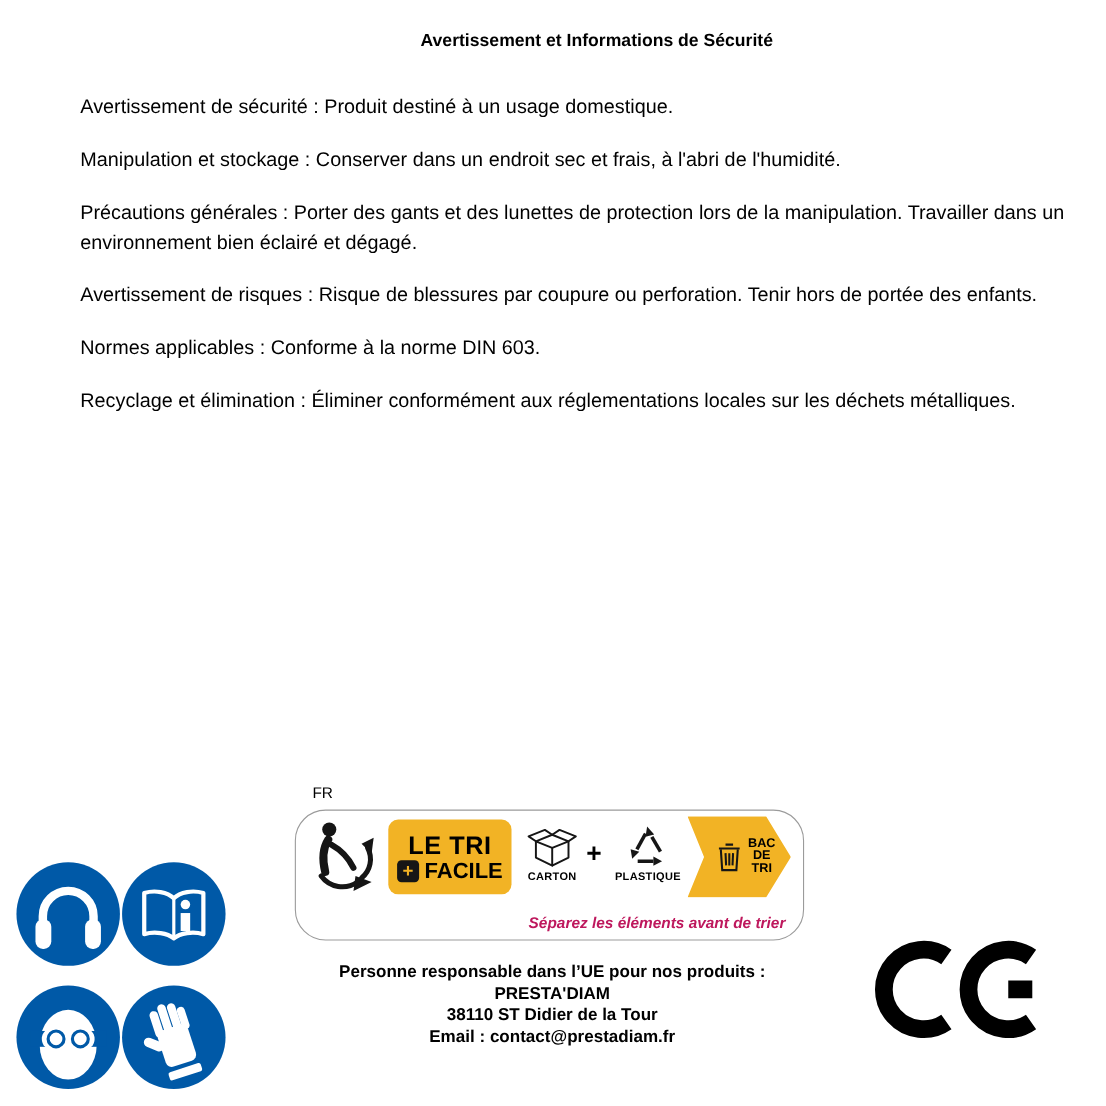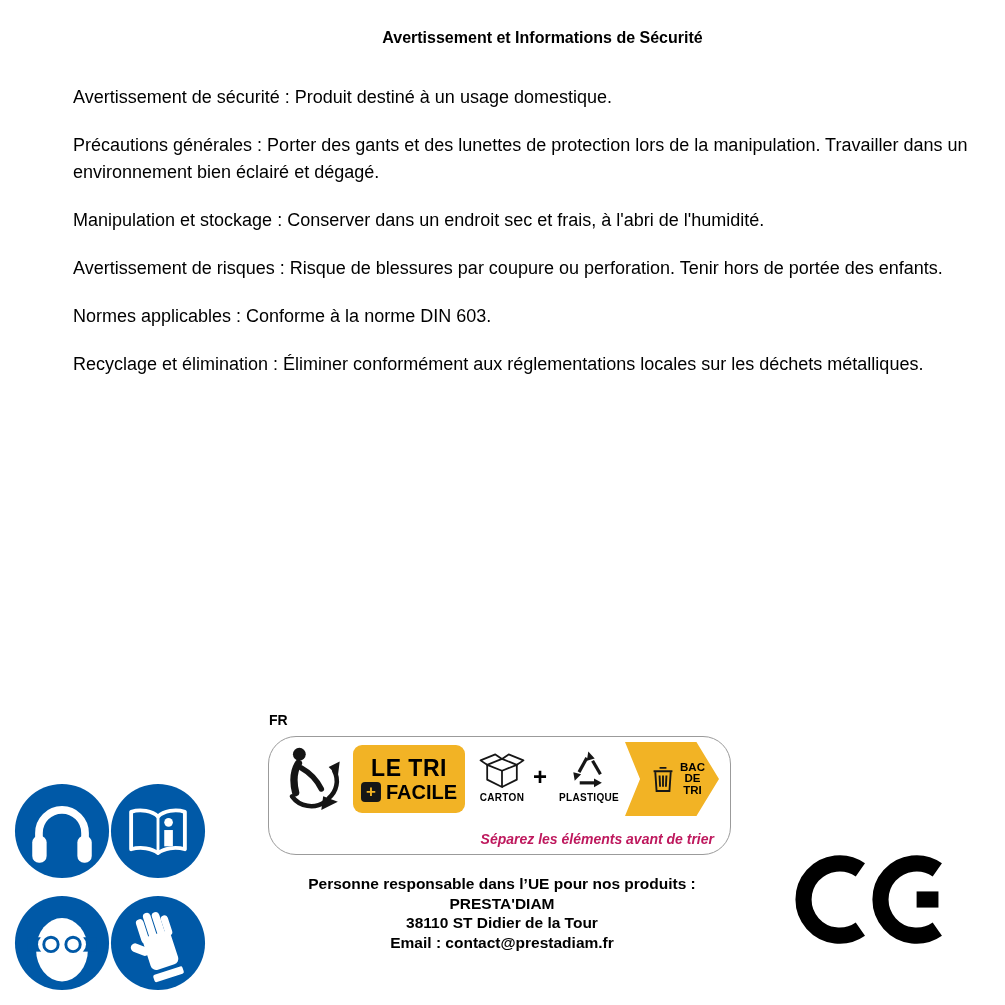--- a/index.html
+++ b/index.html
@@ -15,21 +15,21 @@
   .body-text p { margin:0 0 21px 0; }
 
   
   .safety-grid { position:absolute; left:14px; top:783px; width:192px; height:208px; }
   .si { position:absolute; width:96px; height:96px; }
   .si svg { width:100%; height:100%; display:block; }
   .si1 { left:0; top:0; } .si2 { left:96px; top:0; }
   .si3 { left:0; top:112px; } .si4 { left:96px; top:112px; }
 
   
-  .fr-label { position:absolute; left:269px; top:712px; font-size:14px; font-weight:bold; }
+  .fr-label { position:absolute; left:284px; top:712px; font-size:14px; font-weight:normal; }
   .tri-pill { position:absolute; left:268px; top:736px; width:463px; height:119px;
               background:#fff; border:1.5px solid #9b9b9b; border-radius:28px; }
   .triman { position:absolute; left:12px; top:8px; width:66px; height:66px; }
   .badge { position:absolute; left:84px; top:8px; width:112px; height:68px;
            background:#F2B325; border-radius:9px; display:flex; flex-direction:column;
            align-items:center; justify-content:center; gap:3px; }
   .badge-l1 { font-size:23px; font-weight:bold; letter-spacing:0.5px; line-height:22px; }
   .badge-l2 { display:flex; align-items:center; gap:5px; font-size:20px; font-weight:bold; line-height:20px; }
   .plus-box { width:20px; height:20px; background:#161616; color:#F2B325; border-radius:4px;
               display:flex; align-items:center; justify-content:center; font-size:17px; font-weight:bold; }
@@ -55,22 +55,22 @@
 </style>
 </head>
 <body>
 
 <div class="page">
 
   <div class="title">Avertissement et Informations de Sécurité</div>
 
   <div class="body-text">
     <p>Avertissement de sécurité : Produit destiné à un usage domestique.</p>
+    <p>Manipulation et stockage : Conserver dans un endroit sec et frais, à l'abri de l'humidité.</p>
     <p>Précautions générales : Porter des gants et des lunettes de protection lors de la manipulation. Travailler dans un environnement bien éclairé et dégagé.</p>
-    <p>Manipulation et stockage : Conserver dans un endroit sec et frais, à l'abri de l'humidité.</p>
     <p>Avertissement de risques : Risque de blessures par coupure ou perforation. Tenir hors de portée des enfants.</p>
     <p>Normes applicables : Conforme à la norme DIN 603.</p>
     <p>Recyclage et élimination : Éliminer conformément aux réglementations locales sur les déchets métalliques.</p>
   </div>
 
   <div class="safety-grid">
     <div class="si si1">
       <svg viewBox="0 0 100 100">
         <circle cx="50" cy="50" r="49" fill="#0059A7"></circle>
         <path d="M26 66 V52 a24 24 0 0 1 48 0 V66" fill="none" stroke="#fff" stroke-width="8"></path>

